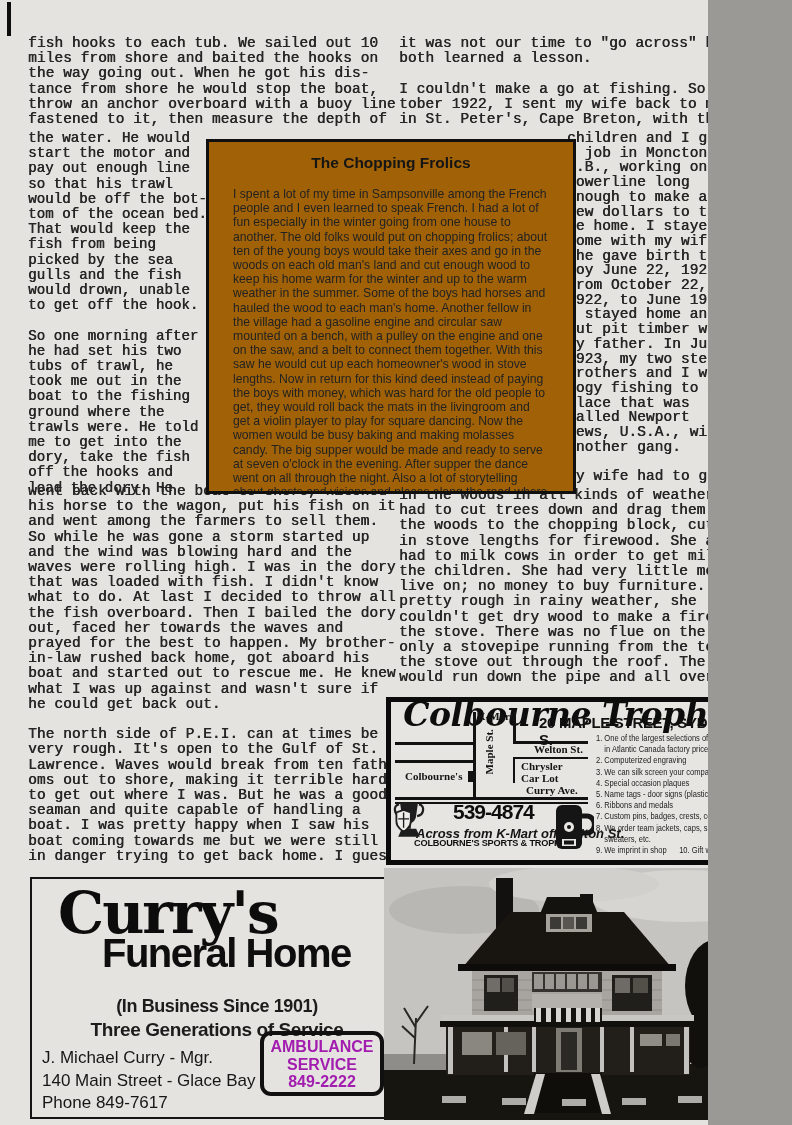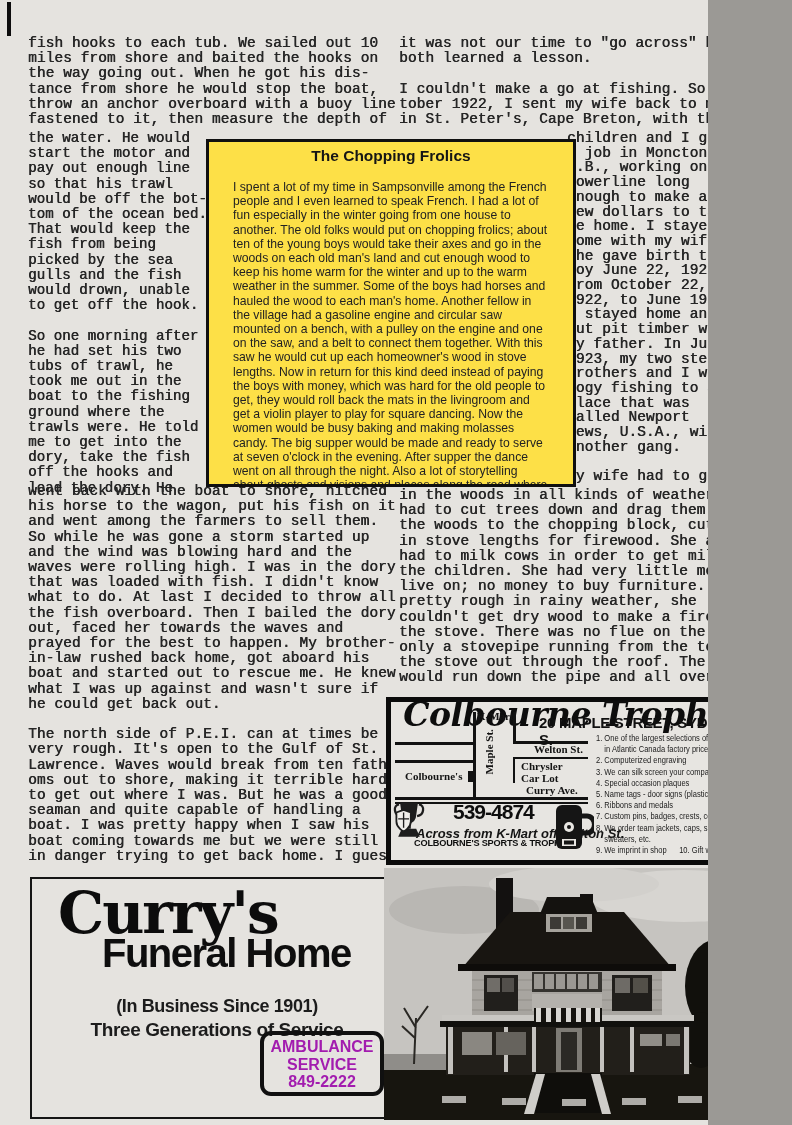--- a/index.html
+++ b/index.html
@@ -8,21 +8,21 @@
 
   
   .tw{position:absolute;font-family:"Liberation Mono","DejaVu Sans Mono",monospace;
       font-size:14.5px;line-height:15.2px;letter-spacing:.05px;white-space:pre;
       color:#262626;text-shadow:.5px 0 0 currentColor}
   .tw-sm{font-size:14.2px;letter-spacing:0}
   .rn{line-height:14.7px}
 
   
   .frolics{position:absolute;left:206px;top:139px;width:346px;height:337px;
-           border:3px solid #101010;background:#fde047;padding:5px 9px 0;box-sizing:content-box;overflow:hidden}
+           border:3px solid #101010;background:#a16207;padding:12px 9px 0;box-sizing:content-box;overflow:hidden}
   .frolics h3{margin:0 0 3px;font-size:15.5px;text-align:center;font-weight:bold;color:#151515}
   .frolics p{margin:15px;font-size:12.2px;line-height:14.2px;color:#222;text-align:left}
 
   
   .colb{position:absolute;left:386px;top:697px;width:380px;height:158px;border:5px solid #0b0b0b;background:#e7e5e1}
   .colb *{position:absolute}
   .colb-title{left:0;right:0;top:-7px;text-align:center;font-family:"DejaVu Serif","Liberation Serif",serif;
               font-style:italic;font-weight:bold;font-size:33px;color:#0d0d0d;letter-spacing:-.5px}
   .mapline{background:#121212}
   .maplab{font-family:"Liberation Serif",serif;font-weight:bold;font-size:11px;color:#141414;white-space:pre;line-height:11.5px}
@@ -221,20 +221,23 @@
       <rect x="8" y="35" width="14" height="7" fill="#e8e6e2"></rect>
       <rect x="10" y="36.5" width="10" height="4" fill="#151515"></rect>
     </svg>
   </div>
 
   <div class="curry">
     <div class="curry-name">Curry's</div>
     <div class="curry-type">Funeral Home</div>
     <div class="curry-since">(In Business Since 1901)</div>
     <div class="curry-slogan">Three Generations of Service</div>
+    <div class="curry-mgr">J. Michael Curry - Mgr.
+140 Main Street - Glace Bay
+Phone 849-7617</div>
     <div class="amb">AMBULANCE
 SERVICE
 849-2222</div>
   </div>
 
   <svg class="photo" viewBox="0 0 364 252">
     <rect width="364" height="252" fill="#c6c4c0"></rect>
     <ellipse cx="300" cy="28" rx="95" ry="26" fill="#d7d5d1"></ellipse>
     <ellipse cx="80" cy="42" rx="75" ry="24" fill="#b9b7b3"></ellipse>
     <ellipse cx="190" cy="16" rx="85" ry="18" fill="#d2d0cc"></ellipse>

